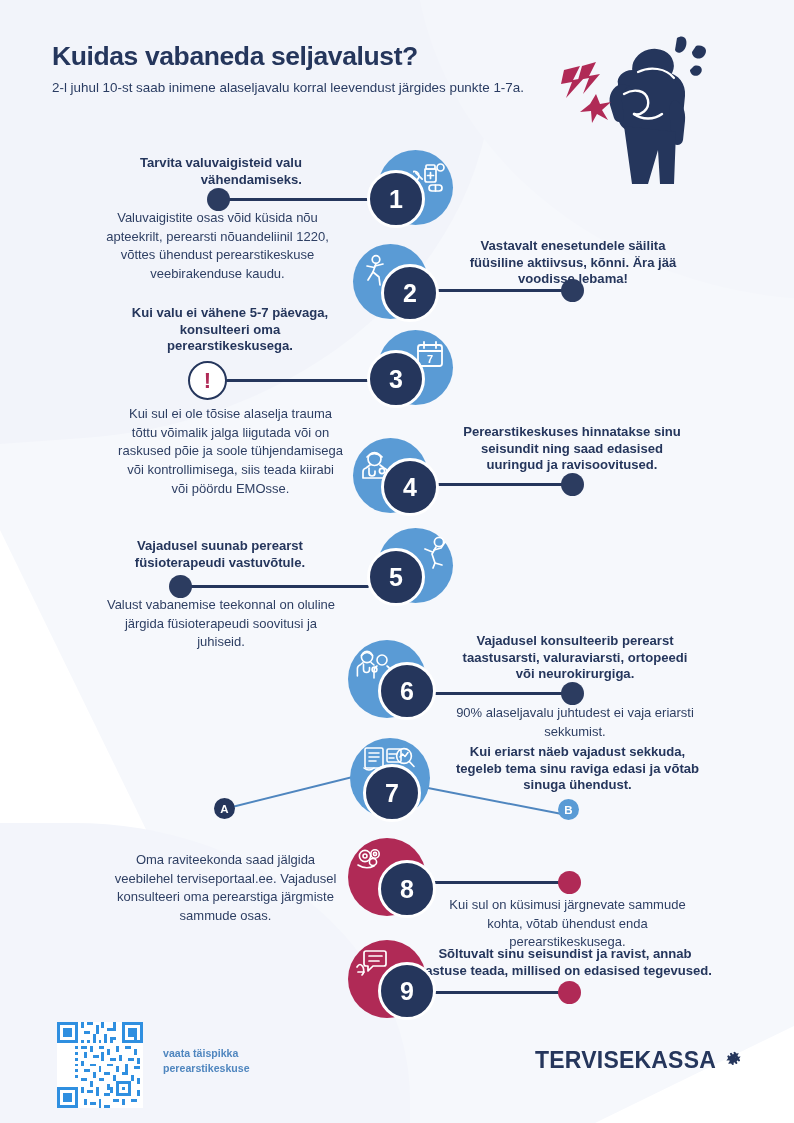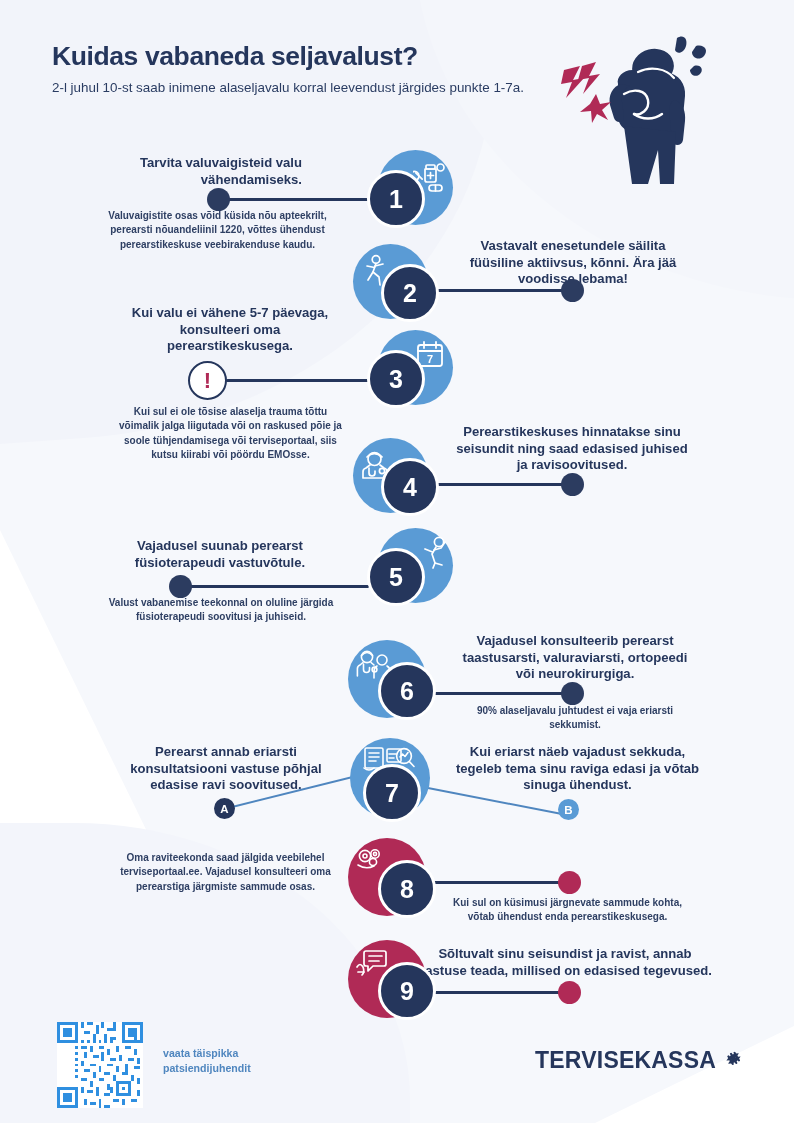--- a/index.html
+++ b/index.html
@@ -71,22 +71,22 @@
     box-sizing:border-box;
   }
   .iconwrap{position:absolute;}
 
   
   .lead{
     position:absolute;font-size:13.1px;font-weight:bold;line-height:1.27;
     color:#25365c;
   }
   .note{
-    position:absolute;font-size:10px;line-height:1.44;color:#2e3f63;
-    font-weight:700;
+    position:absolute;font-size:13px;line-height:1.44;color:#2e3f63;
+    font-weight:400;
   }
   .ta-r{text-align:right;}
   .ta-c{text-align:center;}
 
   
   #warn{
     position:absolute;width:39px;height:39px;border-radius:50%;
     border:2.4px solid #25365c;background:#ffffff;
     display:flex;align-items:center;justify-content:center;
     font-size:22px;font-weight:bold;color:#b02a56;line-height:1;
@@ -206,37 +206,37 @@
           <path d="M15.5 13.5 L8 12"></path>
         </svg>
       </div>
       <div class="numcircle" style="left:28px;top:20px;width:58px;height:58px;">2</div>
     </div>
 
     <div class="lead ta-c" style="left:120px;top:305px;width:220px;">Kui valu ei vähene 5-7 päevaga, konsulteeri oma perearstikeskusega.</div>
     <div id="warn" style="left:188px;top:361px;">
       <span>!</span>
     </div>
-    <div class="note ta-c" style="left:118px;top:405px;width:225px;">Kui sul ei ole tõsise alaselja trauma tõttu võimalik jalga liigutada või on raskused põie ja soole tühjendamisega või terviseportaal, siis kutsu kiirabi või pöördu EMOsse.</div>
+    <div class="note ta-c" style="left:118px;top:405px;width:225px;">Kui sul ei ole tõsise alaselja trauma tõttu võimalik jalga liigutada või on raskused põie ja soole tühjendamisega või kontrollimisega, siis teada kiirabi või pöördu EMOsse.</div>
     <div class="connector" style="left:226px;top:379px;width:143px;"></div>
 
     <div class="node" style="left:367px;top:330px;width:86px;height:86px;">
       <div class="halo" style="left:11px;top:0;width:75px;height:75px;"></div>
       <div class="iconwrap" style="left:47px;top:9px;width:32px;height:32px;">
         <svg viewBox="0 0 32 32" width="32" height="32" fill="none" stroke="#ffffff" stroke-width="1.8" stroke-linecap="round" stroke-linejoin="round">
           <rect x="4" y="6" width="24" height="21" rx="2.5"></rect>
           <path d="M4 12 h24"></path>
           <path d="M10 3 v6 M22 3 v6"></path>
           <text x="16" y="24" font-family="Liberation Sans, sans-serif" font-size="11" font-weight="bold" fill="#ffffff" stroke="none" text-anchor="middle">7</text>
         </svg>
       </div>
       <div class="numcircle" style="left:0;top:20px;width:58px;height:58px;">3</div>
     </div>
 
-    <div class="lead ta-c" style="left:455px;top:424px;width:234px;">Perearstikeskuses hinnatakse sinu seisundit ning saad edasised juhised ja ravisoovitused.</div>
+    <div class="lead ta-c" style="left:455px;top:424px;width:234px;">Perearstikeskuses hinnatakse sinu seisundit ning saad edasised uuringud ja ravisoovitused.</div>
     <div class="connector" style="left:430px;top:483px;width:148px;"></div>
     <div class="dot" style="left:561px;top:473px;"></div>
 
     <div class="node" style="left:353px;top:438px;width:86px;height:86px;">
       <div class="halo" style="left:0;top:0;width:75px;height:75px;"></div>
       <div class="iconwrap" style="left:5px;top:9px;width:34px;height:34px;">
         <svg viewBox="0 0 34 34" width="34" height="34" fill="none" stroke="#ffffff" stroke-width="1.7" stroke-linecap="round" stroke-linejoin="round">
           <path d="M10 12 a6.5 6.5 0 1 1 13 0 a6.5 6.5 0 1 1 -13 0"></path>
           <path d="M9 10 q7 -7 15 0"></path>
           <path d="M12 18 L8 21 a4 4 0 0 0 -3 4 v6 h24 v-6 a4 4 0 0 0 -3 -4 l-4 -3"></path>
@@ -282,21 +282,20 @@
           <path d="M8.5 15 v5.5 a3 3 0 0 0 6 0 v-2"></path>
           <circle cx="19.5" cy="20.5" r="2.4"></circle>
           <circle cx="27" cy="11" r="5"></circle>
           <path d="M22 17 a6 6 0 0 0 -3 5 V29"></path>
           <path d="M32 17 a6 6 0 0 1 3 5 V29"></path>
         </svg>
       </div>
       <div class="numcircle" style="left:30px;top:22px;width:58px;height:58px;">6</div>
     </div>
 
-    <div class="lead ta-c" style="left:112px;top:744px;width:228px;">Perearst annab eriarsti konsultatsiooni vastuse põhjal edasise ravi soovitused.</div>
     <div class="note ta-c" style="left:108px;top:851px;width:235px;">Oma raviteekonda saad jälgida veebilehel terviseportaal.ee. Vajadusel konsulteeri oma perearstiga järgmiste sammude osas.</div>
     <div class="lead ta-c" style="left:455px;top:744px;width:245px;">Kui eriarst näeb vajadust sekkuda, tegeleb tema sinu raviga edasi ja võtab sinuga ühendust.</div>
 
     <div class="ab-line" style="left:224px;top:808px;width:146px;transform:rotate(-14deg);"></div>
     <div class="ab-line" style="left:428px;top:787px;width:143px;transform:rotate(11deg);"></div>
     <div class="abtag a" style="left:214px;top:798px;">A</div>
     <div class="abtag b" style="left:558px;top:799px;">B</div>
 
     <div class="node" style="left:348px;top:738px;width:92px;height:90px;">
       <div class="halo" style="left:2px;top:0;width:80px;height:80px;"></div>
@@ -450,21 +449,21 @@
         <rect x="16" y="28" width="2" height="1"></rect>
           <rect x="18" y="22" width="1" height="2"></rect>
         <rect x="27" y="23" width="1" height="2"></rect>
           <rect x="26" y="5" width="1" height="1"></rect>
       </g>
     </svg>
   </div>
 
   <div id="qr-caption">
     <div>vaata täispikka</div>
-    <div>patsiendijuhendit</div>
+    <div>perearstikeskuse</div>
   </div>
 
   <div id="logo">
     <span id="logo-text">TERVISEKASSA</span>
     <span>
       <svg viewBox="0 0 28 28" width="25" height="25">
         <g fill="#25365c" transform="rotate(-30 14 14)">
           <path d="M6 12 q8 -5 16 0 q-8 5 -16 0 z"></path>
           <path d="M6 16 q8 -5 16 0 q-8 5 -16 0 z"></path>
           <rect x="9" y="8" width="2.4" height="12" rx="1"></rect>

